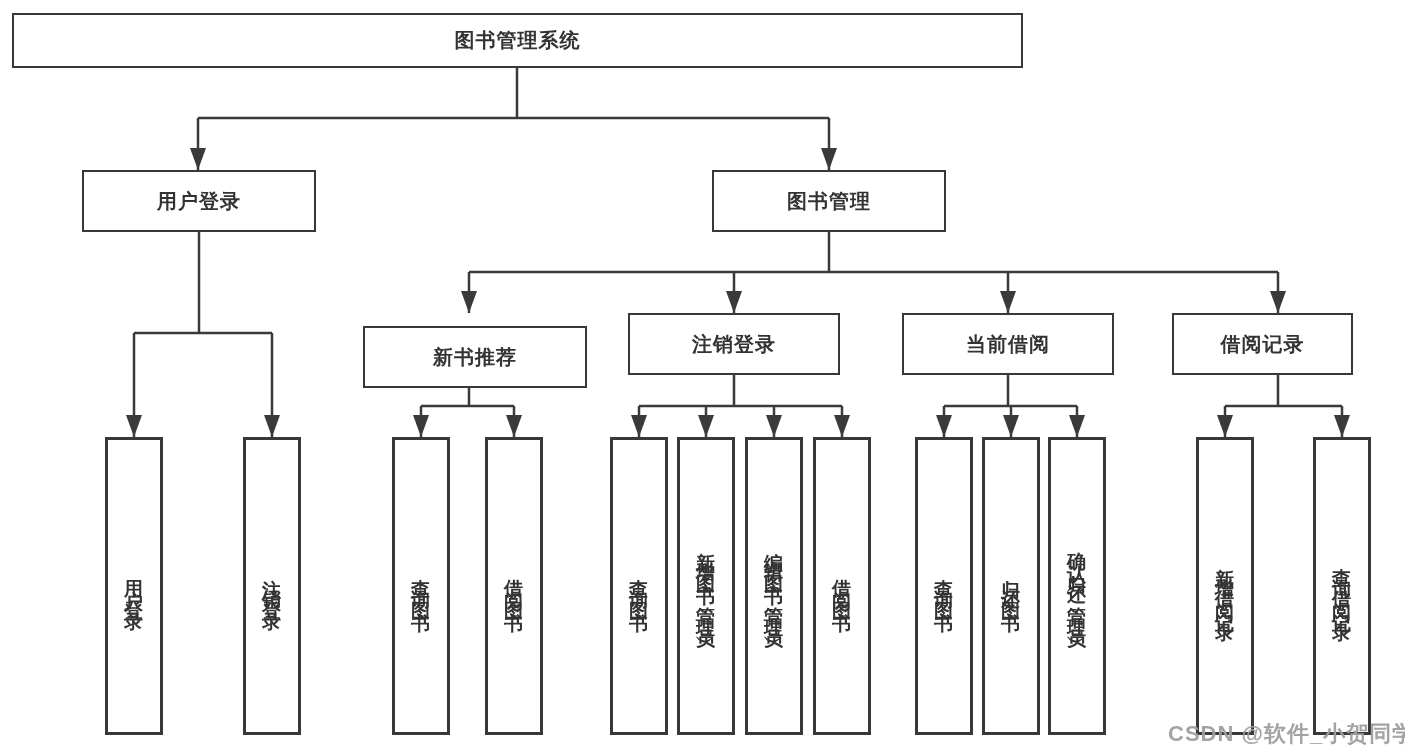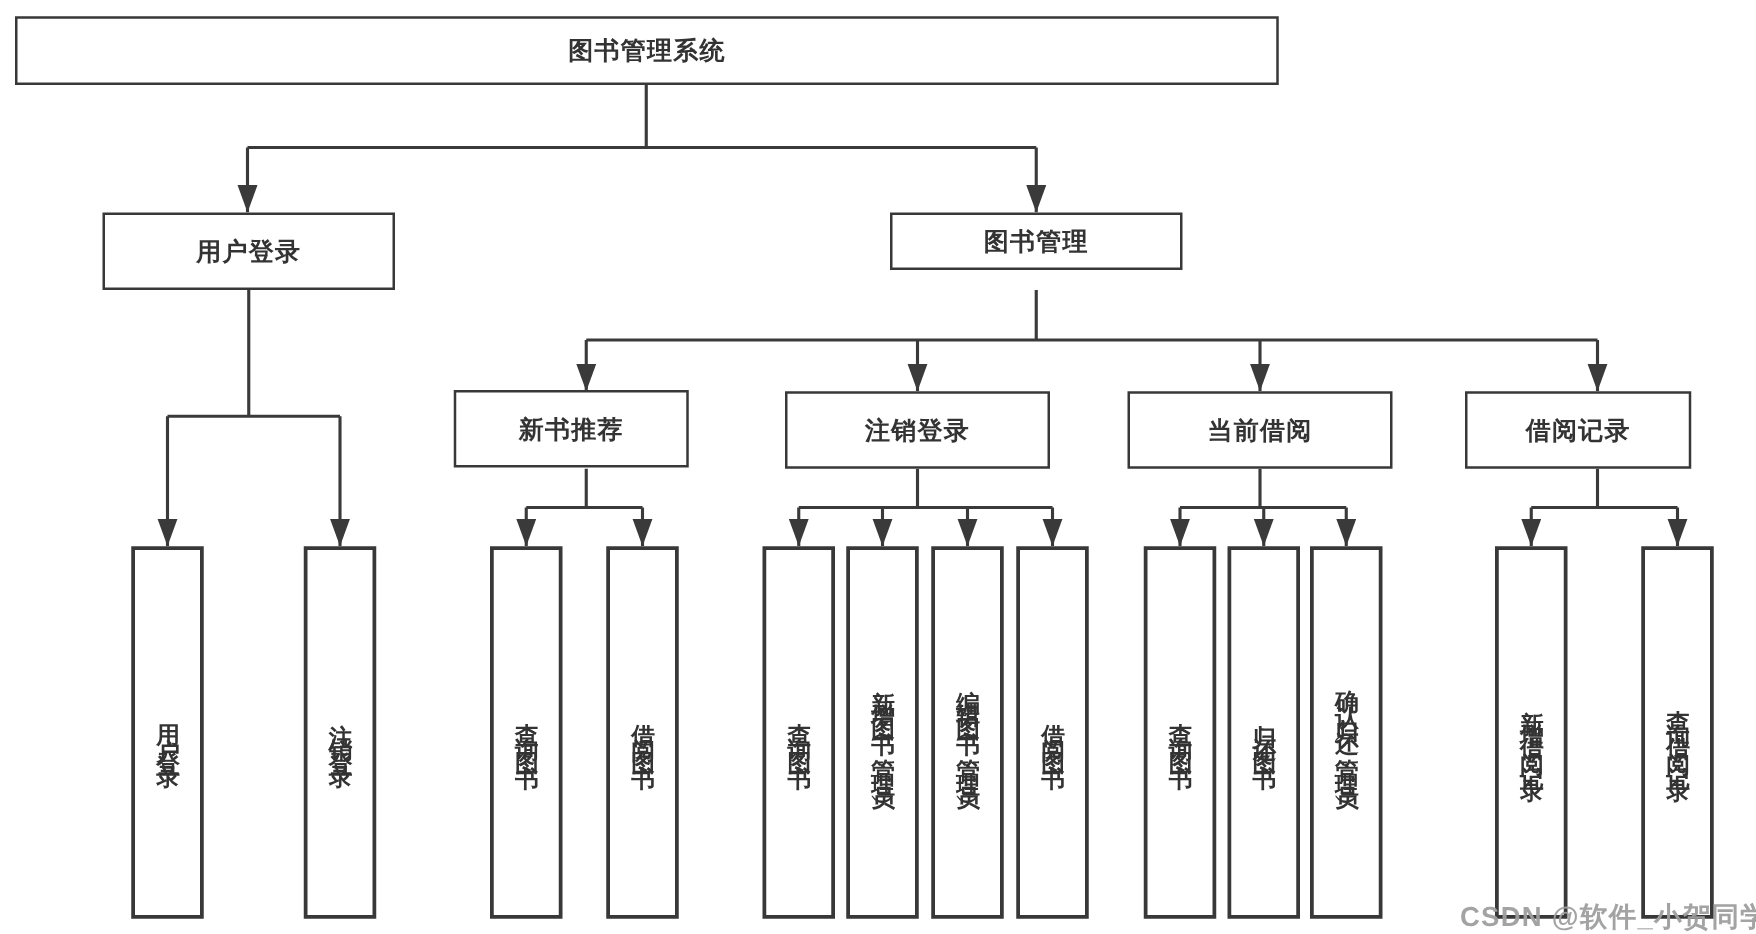--- a/index.html
+++ b/index.html
@@ -95,23 +95,23 @@
 
       <path d="M1278,375 V406 M1225,406 H1342"></path>
       <path d="M1225,406 V437" marker-end="url(#arrow)"></path>
       <path d="M1342,406 V437" marker-end="url(#arrow)"></path>
     </g>
   </svg>
 
   <div class="node" style="left:12px;top:13px;width:1011px;height:55px">图书管理系统</div>
 
   <div class="node" style="left:82px;top:170px;width:234px;height:62px">用户登录</div>
-  <div class="node" style="left:712px;top:170px;width:234px;height:46px">图书管理</div>
+  <div class="node" style="left:712px;top:170px;width:234px;height:62px">图书管理</div>
 
-  <div class="node" style="left:363px;top:312px;width:188px;height:62px">新书推荐</div>
+  <div class="node" style="left:363px;top:326px;width:224px;height:62px">新书推荐</div>
   <div class="node" style="left:628px;top:313px;width:212px;height:62px">注销登录</div>
   <div class="node" style="left:902px;top:313px;width:212px;height:62px">当前借阅</div>
   <div class="node" style="left:1172px;top:313px;width:181px;height:62px">借阅记录</div>
 
   <div class="node leaf" style="left:105px;top:437px;width:58px;height:298px">用户登录</div>
   <div class="node leaf" style="left:243px;top:437px;width:58px;height:298px">注销登录</div>
 
   <div class="node leaf" style="left:392px;top:437px;width:58px;height:298px">查询图书</div>
   <div class="node leaf" style="left:485px;top:437px;width:58px;height:298px">借阅图书</div>
 

